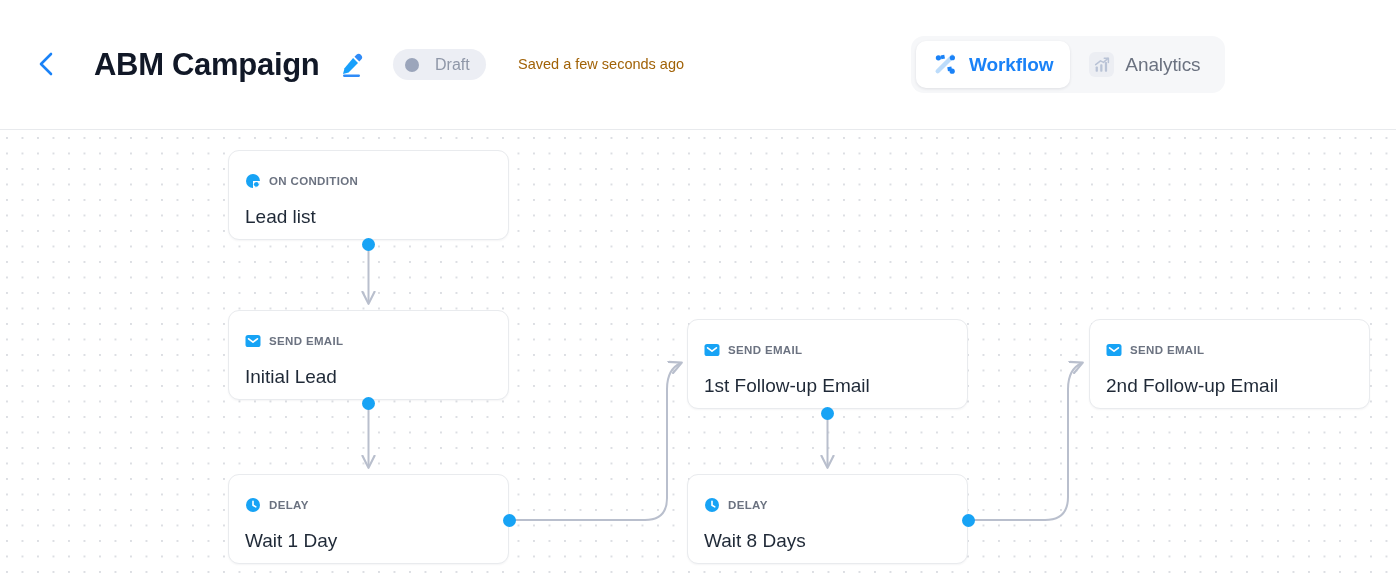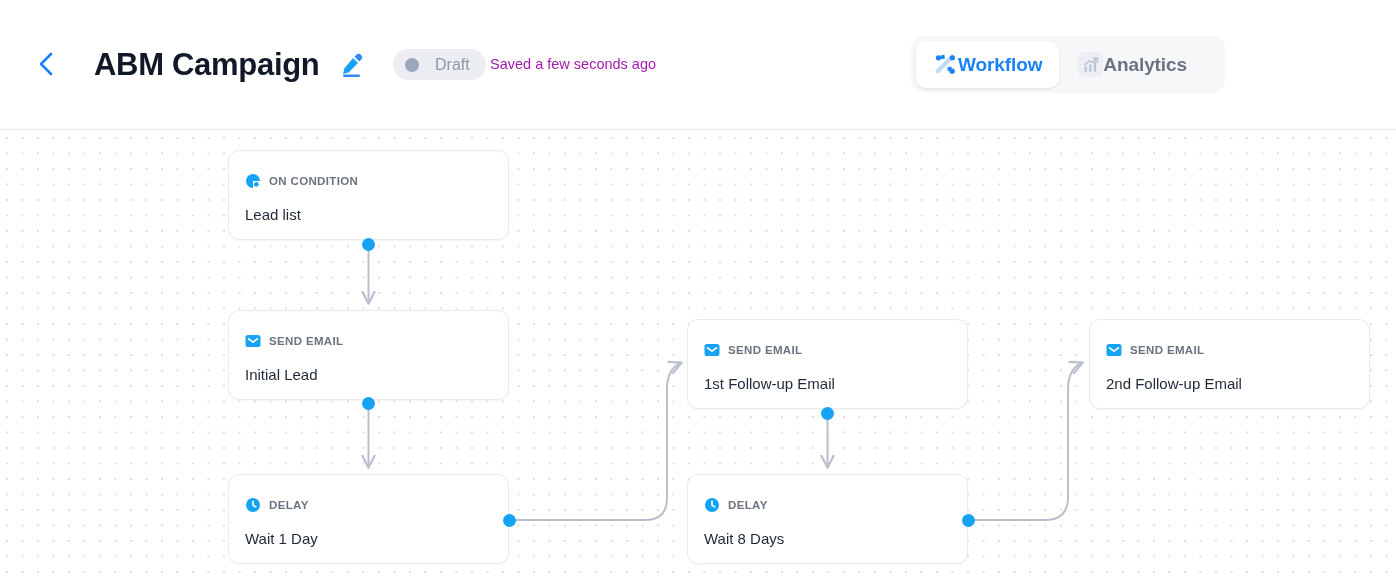--- a/index.html
+++ b/index.html
@@ -48,41 +48,41 @@
   .status-dot {
     width:14px; height:14px; border-radius:50%;
     background:#9ba5bb; flex:none;
   }
   .status-text {
     font-size:16px; color:#8f97a8; font-weight:500;
     white-space:nowrap;
   }
 
   .saved-text {
-    position:absolute; left:490px; top:56px;
-    font-size:14.5px; color:#a21caf; white-space:nowrap;
+    position:absolute; left:518px; top:56px;
+    font-size:14.5px; color:#a16207; white-space:nowrap;
   }
 
   
   .tab-switch {
     position:absolute; left:911px; top:36px;
     width:314px; height:57px;
     background:#f6f7f9; border-radius:13px;
     display:flex; align-items:center; padding:5px;
     gap:2px;
   }
   .tab {
-    display:flex; align-items:center; 
+    display:flex; align-items:center; gap:11px;
     height:47px; padding:0 17px; border-radius:10px;
     cursor:pointer; white-space:nowrap;
   }
   .tab.active { background:#ffffff; box-shadow:0 1px 3px rgba(16,24,40,.10); }
   .tab-label { font-size:19px; font-weight:700; letter-spacing:-0.1px; }
   .tab.active .tab-label { color:#1a82f7; }
-  .tab.inactive .tab-label { color:#6b7280; font-weight:700; }
+  .tab.inactive .tab-label { color:#6b7280; font-weight:400; }
   .tab-icon { width:25px; height:25px; flex:none; display:block; }
   .tab-icon-box {
     width:25px; height:25px; border-radius:6px;
     display:flex; align-items:center; justify-content:center; flex:none;
   }
   .tab.inactive .tab-icon-box { background:#eceef3; }
 
   
   .canvas {
     position:absolute; left:0; top:131px;
@@ -112,21 +112,21 @@
   }
   .kind-icon {
     width:16px; height:16px; flex:none; display:block;
   }
   .kind-label {
     font-size:11.5px; font-weight:600; letter-spacing:0.35px;
     color:#6b7280; white-space:nowrap; text-transform:uppercase;
   }
   .node-title {
     position:absolute; left:16px; top:55px;
-    font-size:15px; color:#1f2937; font-weight:400;
+    font-size:19px; color:#1f2937; font-weight:400;
     white-space:nowrap;
   }
 
   .port {
     position:absolute; width:13px; height:13px;
     border-radius:50%; background:#17a3f5;
     z-index:6;
   }
 </style>
 </head>

